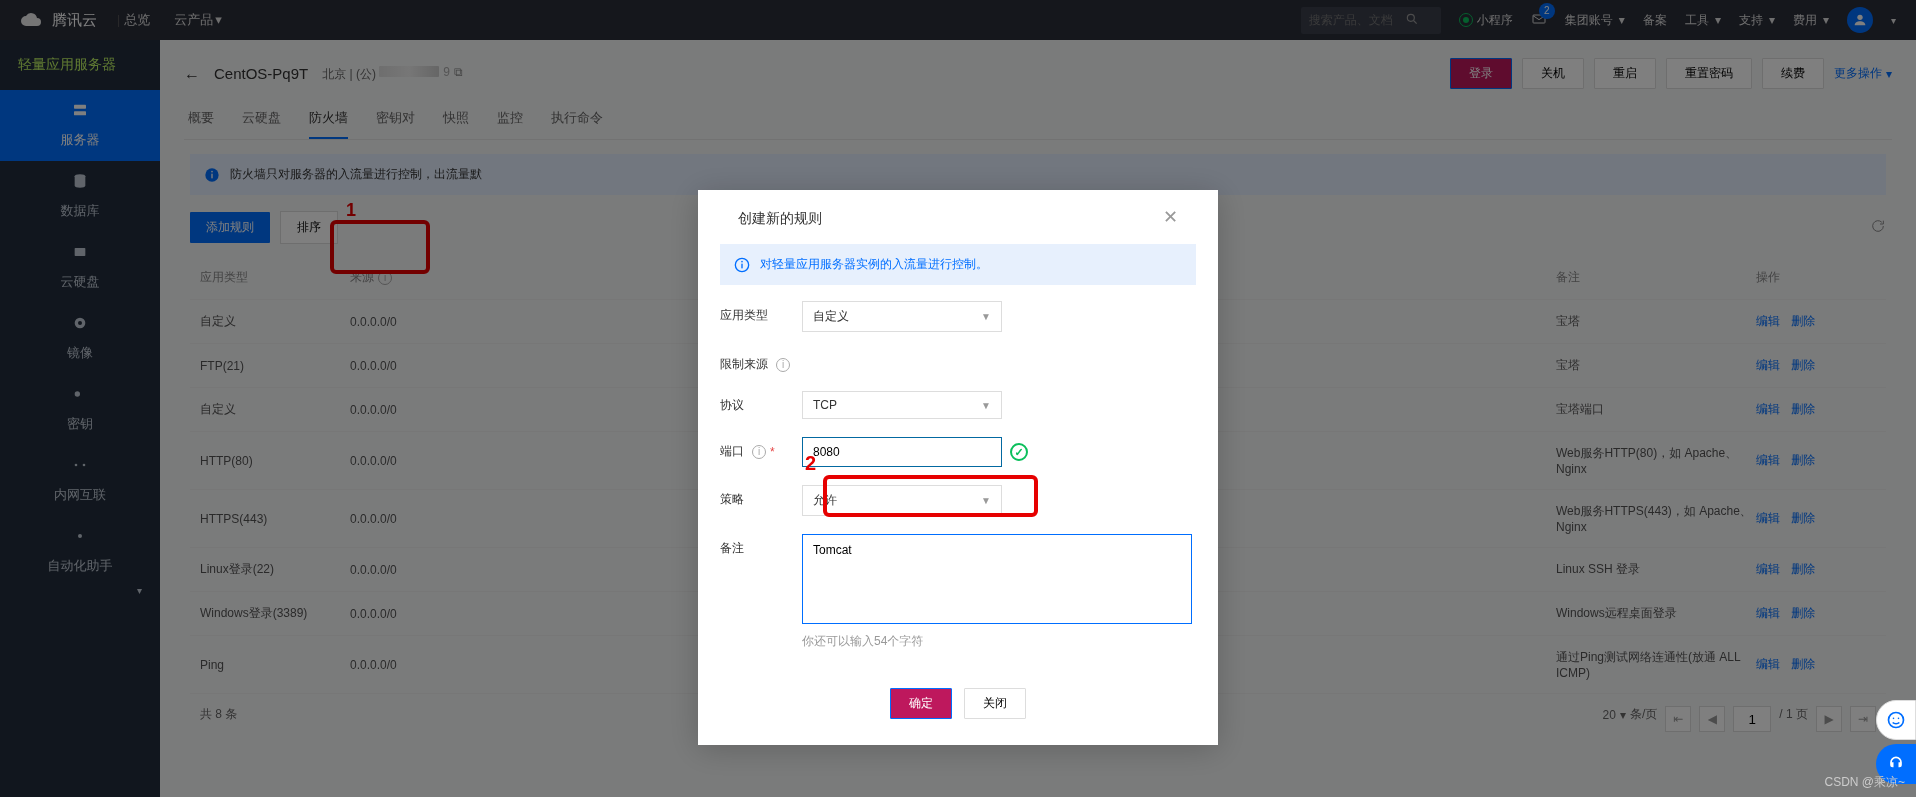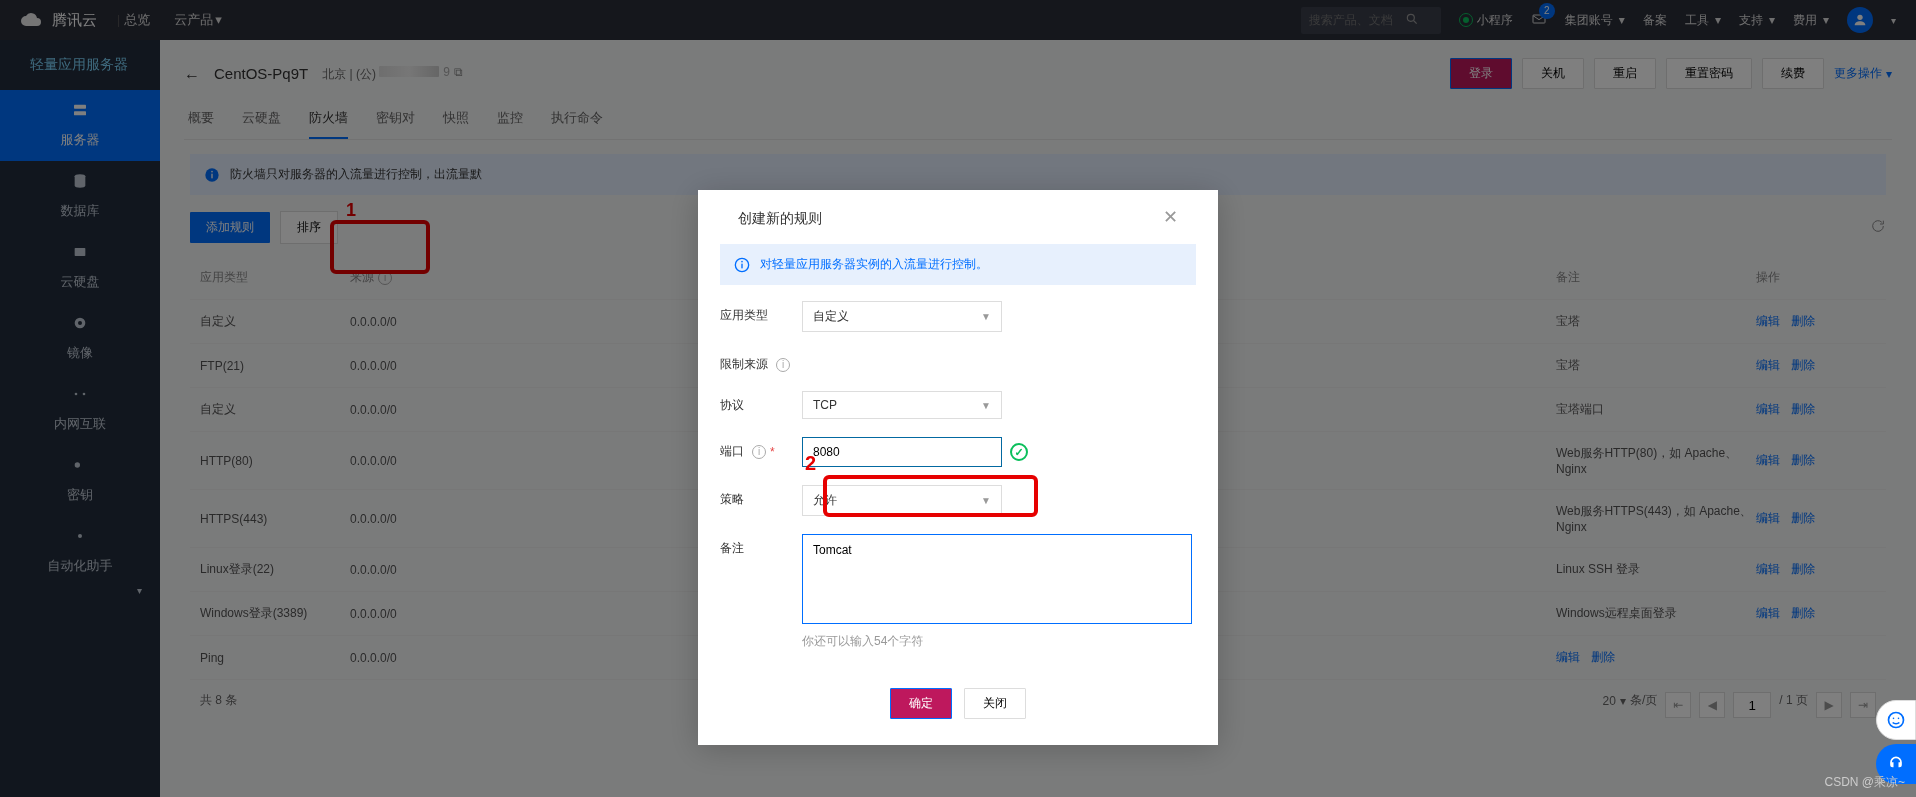--- a/index.html
+++ b/index.html
@@ -20,21 +20,21 @@
     .header-badge { position: relative; }
     .badge-num { position:absolute; top:-8px; right:-8px; background:#006eff; color:#fff; border-radius:50%; width:16px; height:16px; font-size:10px; display:flex;align-items:center;justify-content:center;}
     .avatar { width:26px;height:26px;border-radius:50%;background:#006eff;display:flex;align-items:center;justify-content:center;}
     .avatar svg {width:16px;height:16px;fill:#fff;}
     .green-dot{width:14px;height:14px;border:1px solid #0abf5b;border-radius:50%;display:inline-flex;align-items:center;justify-content:center;}
     .green-dot::after{content:"";width:6px;height:6px;background:#0abf5b;border-radius:50%;}
     .msg-icon svg{width:16px;height:16px;fill:none;stroke:#ddd;stroke-width:1.5;}
 
     
     .sidebar { position: absolute; left: 0; top: 40px; width: 160px; bottom: 0; background: #222d3c; color: #c0c8d4; }
-    .sidebar-title { padding: 16px 30px; font-size: 14px; color: #7dd3fc; }
+    .sidebar-title { padding: 16px 18px; font-size: 14px; color: #bef264; }
     .sidebar-item { padding: 12px 18px; display: flex; align-items: center; gap: 10px; cursor: pointer; font-size: 13px; flex-direction: column; }
     .sidebar-item.active { background: #006eff; color: #fff; }
     .sidebar-item-icon svg { width: 16px; height: 16px; fill: currentColor; }
     .sidebar-sub-chevron { margin-left:auto; font-size:10px; }
 
     
     .main { position: absolute; left: 160px; right: 0; top: 40px; bottom: 0; padding: 18px 24px; overflow: hidden; }
     .page-header { display: flex; align-items: center; gap: 14px; margin-bottom: 10px; }
     .back-arrow { font-size: 16px; color: #333; cursor: pointer; }
     .page-title { font-size: 15px; font-weight: 500; }
@@ -192,32 +192,32 @@
   </div>
   <div class="sidebar-item">
     <span class="sidebar-item-icon"><svg viewBox="0 0 24 24">
           <circle cx="12" cy="12" r="8"></circle>
           <circle cx="12" cy="12" r="3" fill="#222d3c"></circle>
         </svg></span>
     <span>镜像</span>
   </div>
   <div class="sidebar-item">
     <span class="sidebar-item-icon"><svg viewBox="0 0 24 24">
+          <circle cx="8" cy="12" r="4"></circle>
+          <path d="M12 12h8M18 12v4"></path>
+        </svg></span>
+    <span>密钥</span>
+  </div>
+  <div class="sidebar-item">
+    <span class="sidebar-item-icon"><svg viewBox="0 0 24 24">
           <circle cx="6" cy="12" r="2"></circle>
           <circle cx="18" cy="12" r="2"></circle>
           <path d="M8 12h8"></path>
         </svg></span>
     <span>内网互联</span>
-  </div>
-  <div class="sidebar-item">
-    <span class="sidebar-item-icon"><svg viewBox="0 0 24 24">
-          <circle cx="8" cy="12" r="4"></circle>
-          <path d="M12 12h8M18 12v4"></path>
-        </svg></span>
-    <span>密钥</span>
   </div>
   <div class="sidebar-item">
     <span class="sidebar-item-icon"><svg viewBox="0 0 24 24">
           <circle cx="12" cy="12" r="3"></circle>
           <path d="M12 2v3M12 19v3M2 12h3M19 12h3M5 5l2 2M17 17l2 2M5 19l2-2M17 7l2-2"></path>
         </svg></span>
     <span>自动化助手</span>
     <span class="sidebar-sub-chevron">▾</span>
   </div>
 </div>
@@ -344,20 +344,21 @@
     <div>Windows远程桌面登录</div>
     <div class="col-actions">
       <span>编辑</span>
       <span>删除</span>
     </div>
         </div>
         <div class="table-row">
     <div>Ping</div>
     <div>0.0.0.0/0</div>
     <div></div>
+    <div>通过Ping测试网络连通性(放通 ALL ICMP)</div>
     <div class="col-actions">
       <span>编辑</span>
       <span>删除</span>
     </div>
         </div>
       </div>
   </div>
   <div class="pagination">
     <span class="page-total">共 8 条</span>
     <span class="page-size"><span>20</span> ▾ <span>条/页</span></span>

